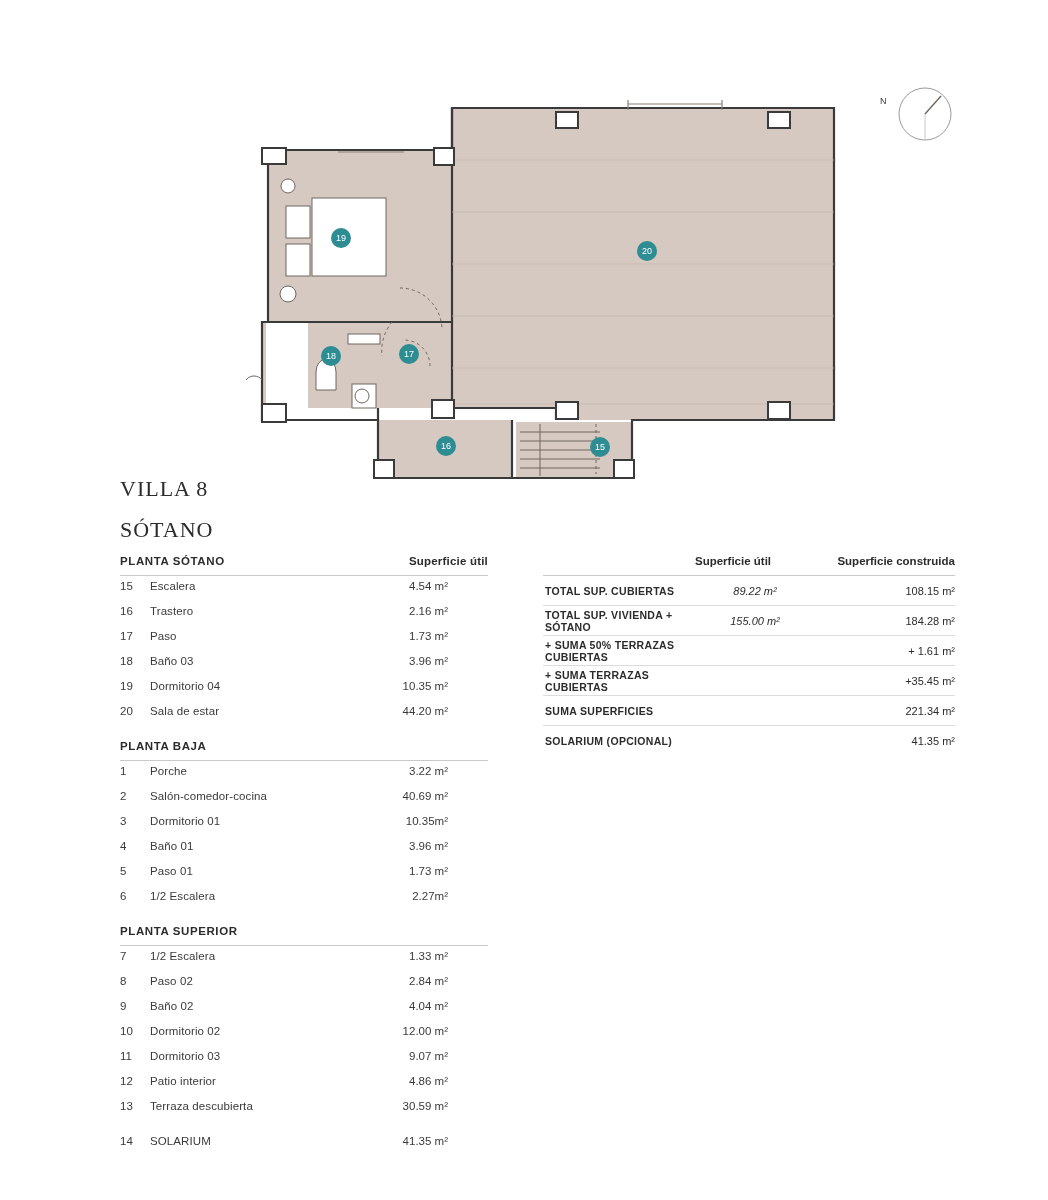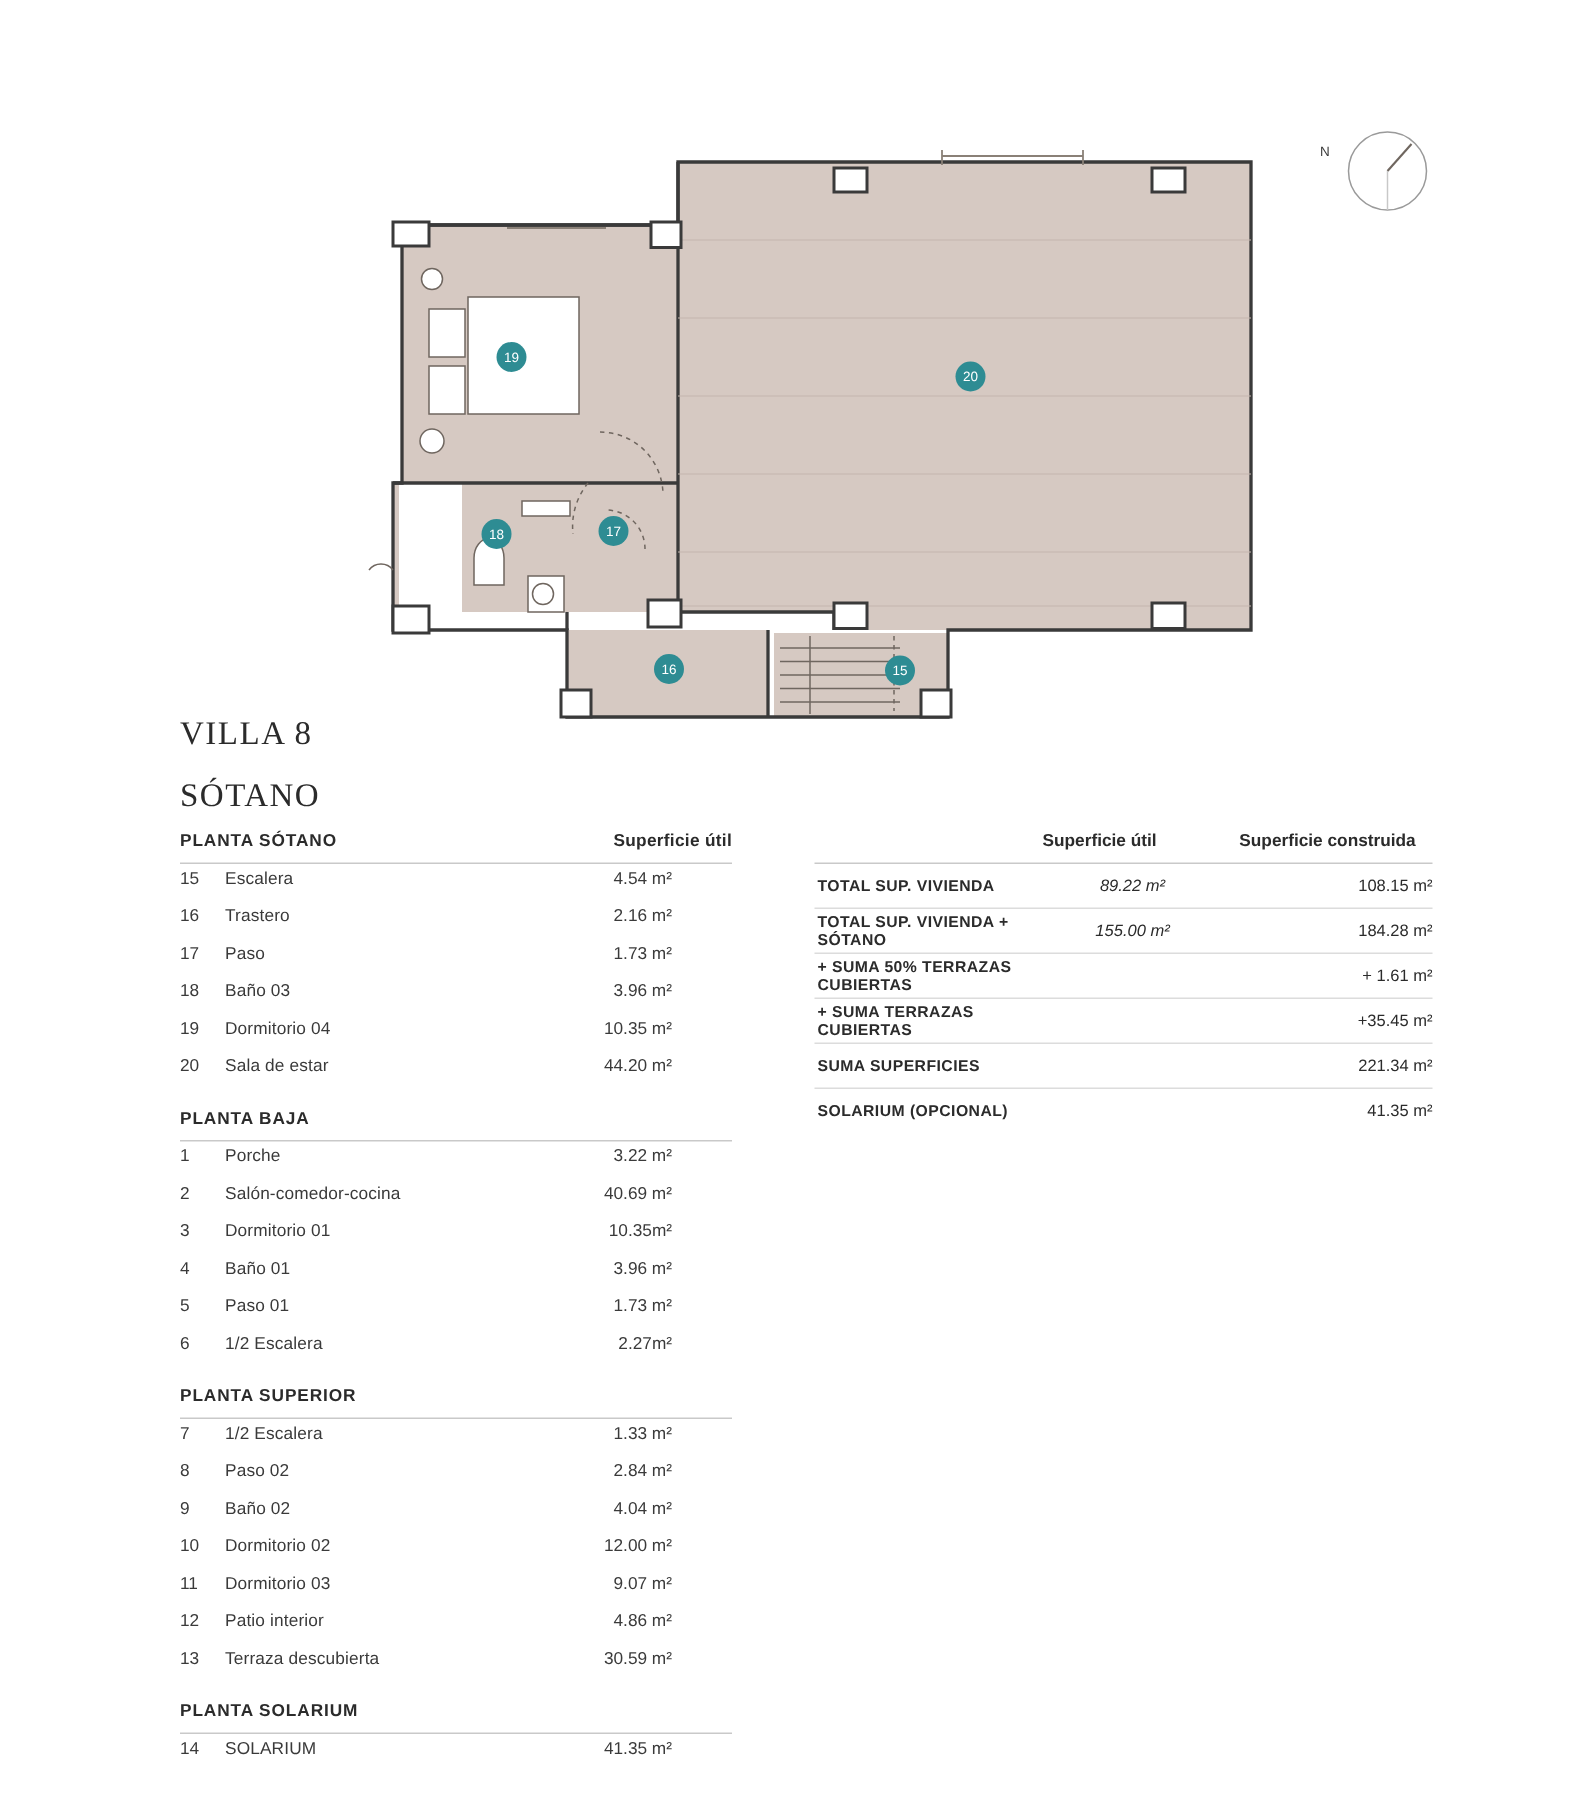--- a/index.html
+++ b/index.html
@@ -118,21 +118,21 @@
   .right-head .h1 {
     font-size: 11.5px;
     font-weight: bold;
     width: 120px;
     text-align: left;
   }
   .right-head .h2 {
     font-size: 11.5px;
     font-weight: bold;
     width: 140px;
-    text-align: center;
+    text-align: right;
   }
   .rrow {
     display: flex;
     align-items: center;
     height: 29px;
     border-bottom: 1px solid #dcdcdc;
     font-size: 10.5px;
   }
   .rrow:last-child { border-bottom: none; }
   .rrow .rlabel {
@@ -407,41 +407,37 @@
       <span class="area">4.86 m²</span>
     </div>
     <div class="row">
       <span class="num">13</span>
       <span class="label">Terraza descubierta</span>
       <span class="area">30.59 m²</span>
     </div>
   </div>
 
   <div class="sec-block">
-    <div class="sec-head">
-      <span class="sec-title">PLANTA SOLARIUM</span>
-      <span class="sec-sub"></span>
-    </div>
     <div class="row">
       <span class="num">14</span>
       <span class="label">SOLARIUM</span>
       <span class="area">41.35 m²</span>
     </div>
   </div>
 
 </div>
 
 <div class="table-right">
   <div class="right-head">
     <span class="h1">Superficie útil</span>
     <span class="h2">Superficie construida</span>
   </div>
 
   <div class="rrow">
-    <span class="rlabel">TOTAL SUP. VIVIENDA</span>
+    <span class="rlabel">TOTAL SUP. CUBIERTAS</span>
     <span class="rv1">89.22 m²</span>
     <span class="rv2">108.15 m²</span>
   </div>
   <div class="rrow">
     <span class="rlabel">TOTAL SUP. VIVIENDA + SÓTANO</span>
     <span class="rv1">155.00  m²</span>
     <span class="rv2">184.28 m²</span>
   </div>
   <div class="rrow">
     <span class="rlabel">+ SUMA 50% TERRAZAS CUBIERTAS</span>

